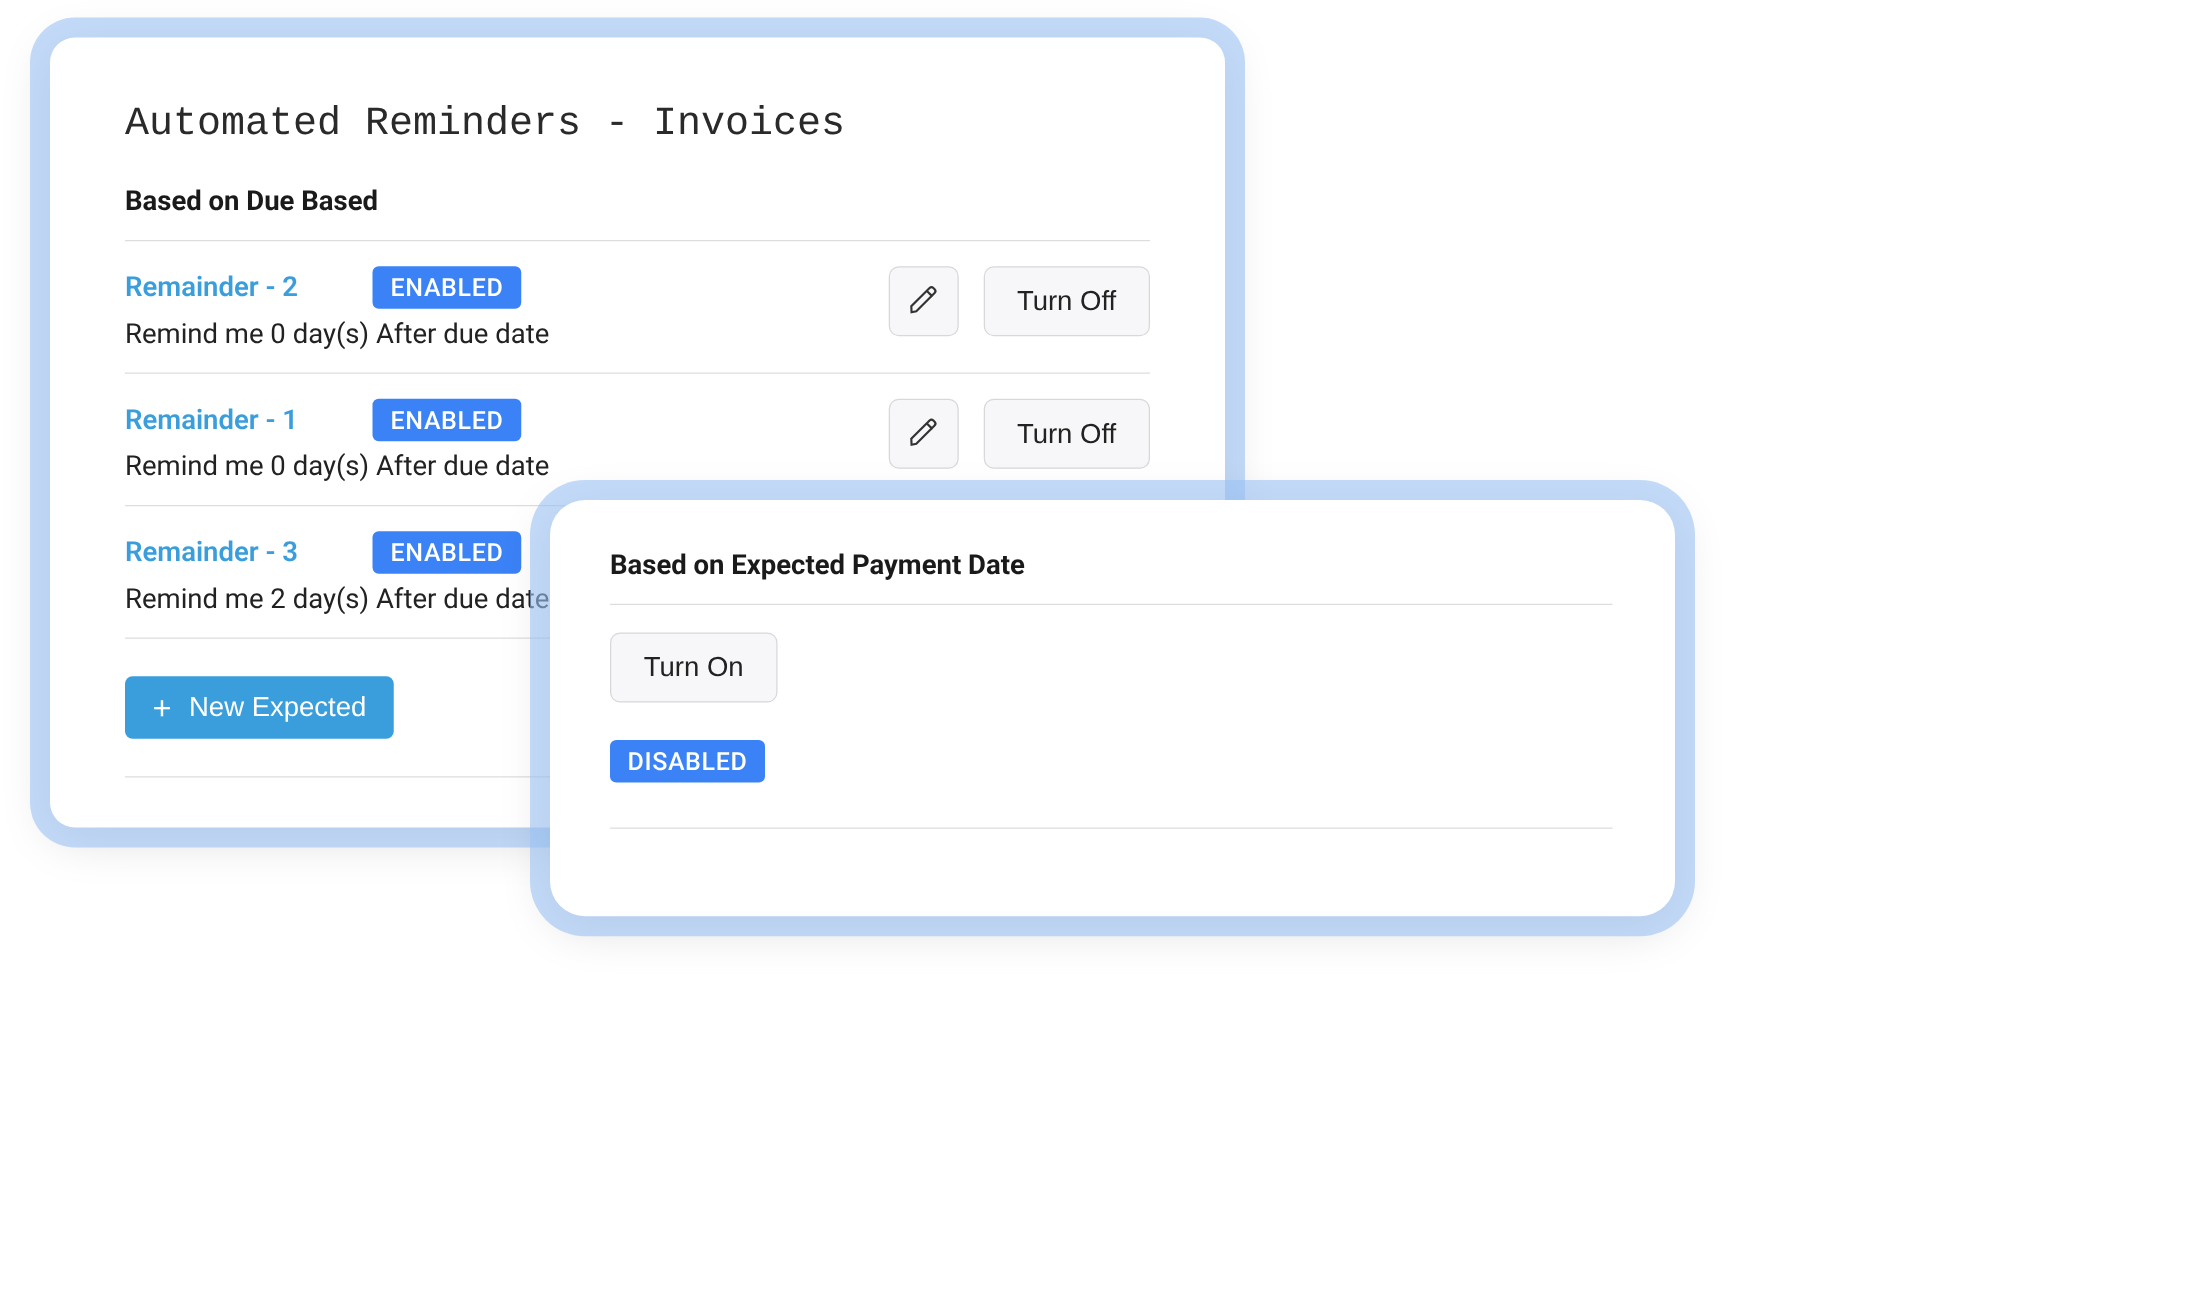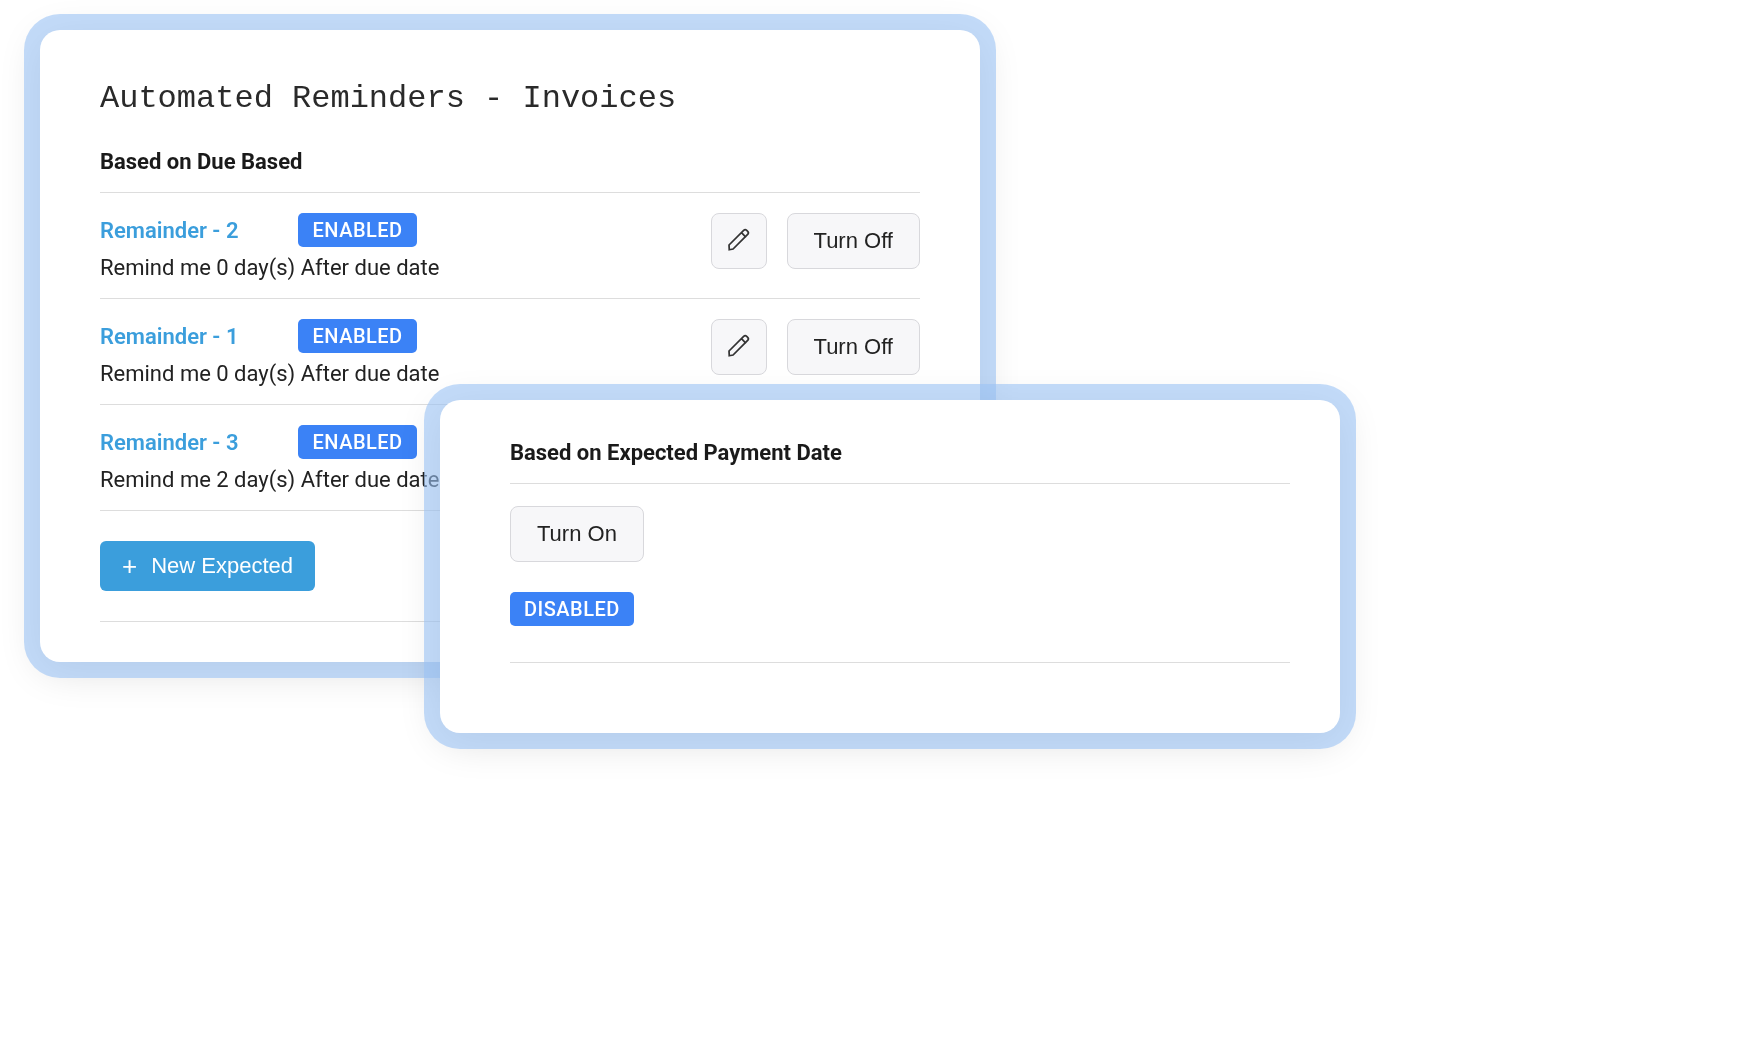--- a/index.html
+++ b/index.html
@@ -20,22 +20,23 @@
   .card-1 {
     left: 40px;
     top: 30px;
     width: 940px;
     padding: 50px 60px 40px 60px;
   }
   .card-2 {
     left: 440px;
     top: 400px;
     width: 900px;
-    padding: 40px 50px 70px 70px;
+    padding: 40px 50px 70px 48px;
     z-index: 2;
+    border-radius: 28px;
   }
   .page-title {
     font-size: 32px;
     font-weight: 400;
     color: #2a2a2a;
     margin-bottom: 32px;
     font-family: Liberation Mono, monospace;
   }
   .section-title {
     font-size: 22px;

